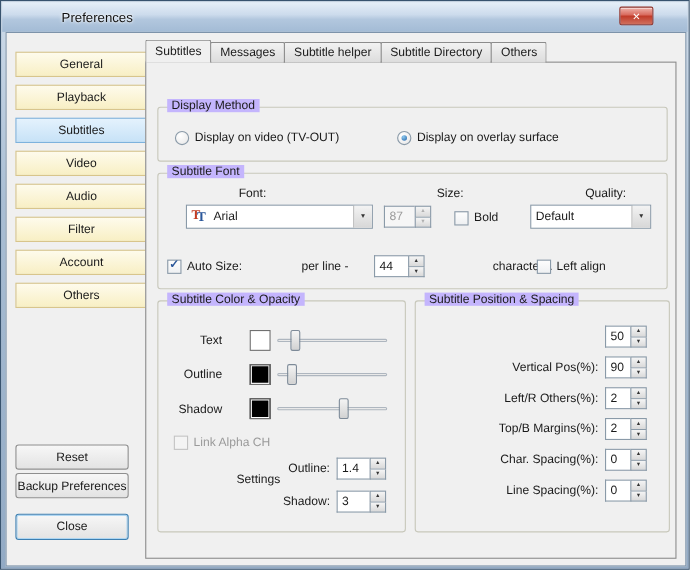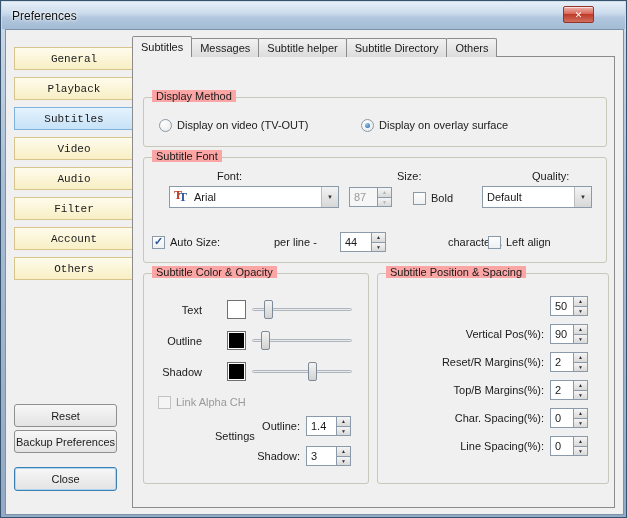--- a/index.html
+++ b/index.html
@@ -3,44 +3,44 @@
 <meta charset="utf-8">
 <style>
   *{margin:0;padding:0;box-sizing:border-box;}
   html,body{width:627px;height:518px;}
   body{font-family:"Liberation Sans",sans-serif;font-size:11px;color:#1a1a1a;background:#fff;}
 
   .window{position:relative;width:627px;height:518px;border:1px solid #38536e;
     background:linear-gradient(180deg,#cfdcea,#a9bed4 35%,#92aac5);}
   .titlebar{position:absolute;left:1px;top:1px;right:1px;height:27px;display:flex;align-items:center;
     padding-left:10px;background:linear-gradient(180deg,#e6eff8,#ccdbec 42%,#b2c7de 58%,#a3bbd5);}
-  .title{font-size:12px;color:#101010;text-shadow:0 0 4px #fff,0 0 2px #fff;}
+  .title{font-size:12px;color:#101010;text-shadow:0 0 4px #fff,0 0 2px #fff;margin-left:44px;}
   .close-btn{position:absolute;top:5px;right:32px;width:31px;height:17px;border:1px solid #93342b;border-radius:2px;
     background:linear-gradient(180deg,#efb4ac,#d8685b 45%,#c03a28 50%,#d0705e);color:#fff;font-size:9px;
     display:flex;align-items:center;justify-content:center;box-shadow:inset 0 1px 0 rgba(255,255,255,.6);cursor:default;}
 
   .bodyarea{position:absolute;left:4px;top:28px;width:619px;height:486px;background:#f0f0f0;border:1px solid #7d93aa;}
 
   .side-btn{position:absolute;left:8px;width:120px;height:23px;border:1px solid #d8c58c;border-radius:0;
-    background:linear-gradient(180deg,#fefbec,#f8efc4);display:flex;align-items:center;justify-content:center;cursor:default;font-family:Liberation Mono, monospace;}
+    background:linear-gradient(180deg,#fefbec,#f8efc4);display:flex;align-items:center;justify-content:center;cursor:default;}
   .side-btn.sel{border-color:#7db2dd;background:linear-gradient(180deg,#e4f2fd,#c7e2f7);}
   .btn{position:absolute;left:8px;width:103px;height:23px;border:1px solid #8f8f8f;border-radius:3px;
     background:linear-gradient(180deg,#f7f7f7,#e3e3e3);display:flex;align-items:center;justify-content:center;cursor:default;}
   .btn.default{border-color:#3c7fb1;box-shadow:inset 0 0 0 1px #aed6f2;}
 
   .tabstrip{position:absolute;left:126px;top:6px;display:flex;align-items:flex-end;height:21px;z-index:2;}
   .tab{height:19px;padding:0 8px;display:flex;align-items:center;border:1px solid #8c8c8c;border-bottom:none;
     background:linear-gradient(180deg,#f2f2f2,#dcdcdc);margin-right:-1px;border-radius:2px 2px 0 0;cursor:default;}
   .tab.active{height:21px;background:#f0f0f0;position:relative;z-index:3;}
   .panel{position:absolute;left:126px;top:26px;width:483px;height:452px;border:1px solid #8c8c8c;background:#f0f0f0;}
 
   .desc{position:absolute;left:13px;top:11px;}
 
   .group{position:absolute;border:1px solid #c7c7ba;border-radius:3px;}
-  .group-title{position:absolute;top:-8px;left:8px;background:#fca5a5;padding:0 4px;}
+  .group-title{position:absolute;top:-8px;left:8px;background:#c4b5fd;padding:0 4px;}
 
   .llabel{position:absolute;height:20px;display:flex;align-items:center;margin-left:48px;}
   .rlabel{position:absolute;height:20px;display:flex;align-items:center;justify-content:flex-end;}
   .dim{color:#9a9a9a;}
 
   .radio-row,.cb-row{position:absolute;display:flex;align-items:center;gap:5px;height:16px;cursor:default;}
   .radio{width:13px;height:13px;border:1px solid #8a9aa8;border-radius:50%;
     background:radial-gradient(circle at 35% 30%,#fff,#e6e6e6);position:relative;flex:0 0 13px;}
   .radio.on::after{content:"";position:absolute;left:3px;top:3px;width:5px;height:5px;border-radius:50%;
     background:radial-gradient(circle at 35% 30%,#8ec9ef,#1f62a8);}
@@ -270,21 +270,21 @@
           <div class="spin-btns">
             <div class="spin-b">
                 <span>▲</span>
               </div>
             <div class="spin-b">
                 <span>▼</span>
               </div>
           </div>
         </div>
 
-        <span class="rlabel" style="left:4px;top:78px;width:162px">Reset/R Margins(%):</span>
+        <span class="rlabel" style="left:4px;top:78px;width:162px">Left/R Others(%):</span>
         <div class="spin" style="left:172px;top:78px;width:38px">
           <div class="spin-val">2</div>
           <div class="spin-btns">
             <div class="spin-b">
                 <span>▲</span>
               </div>
             <div class="spin-b">
                 <span>▼</span>
               </div>
           </div>

